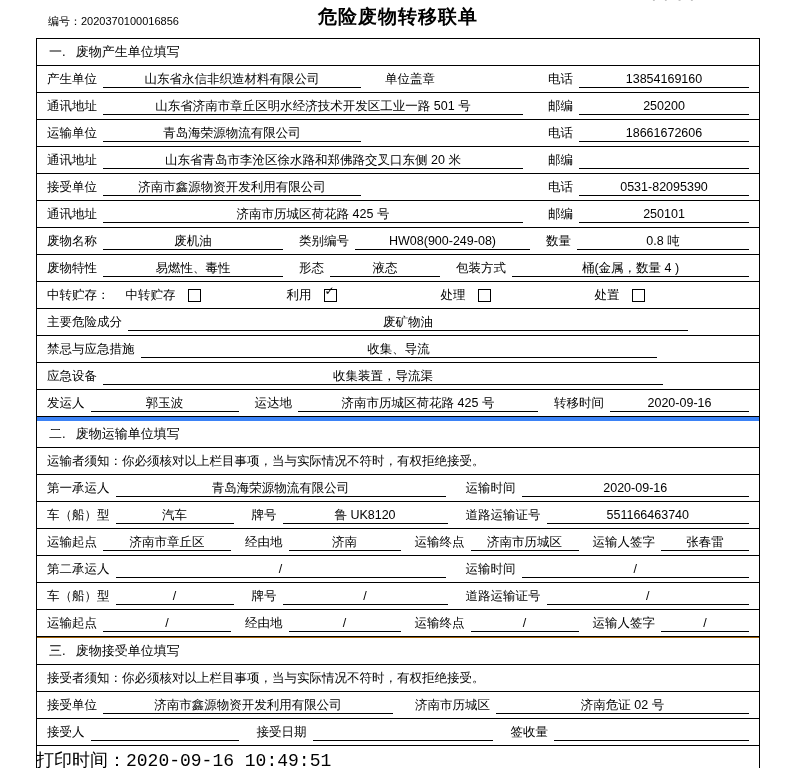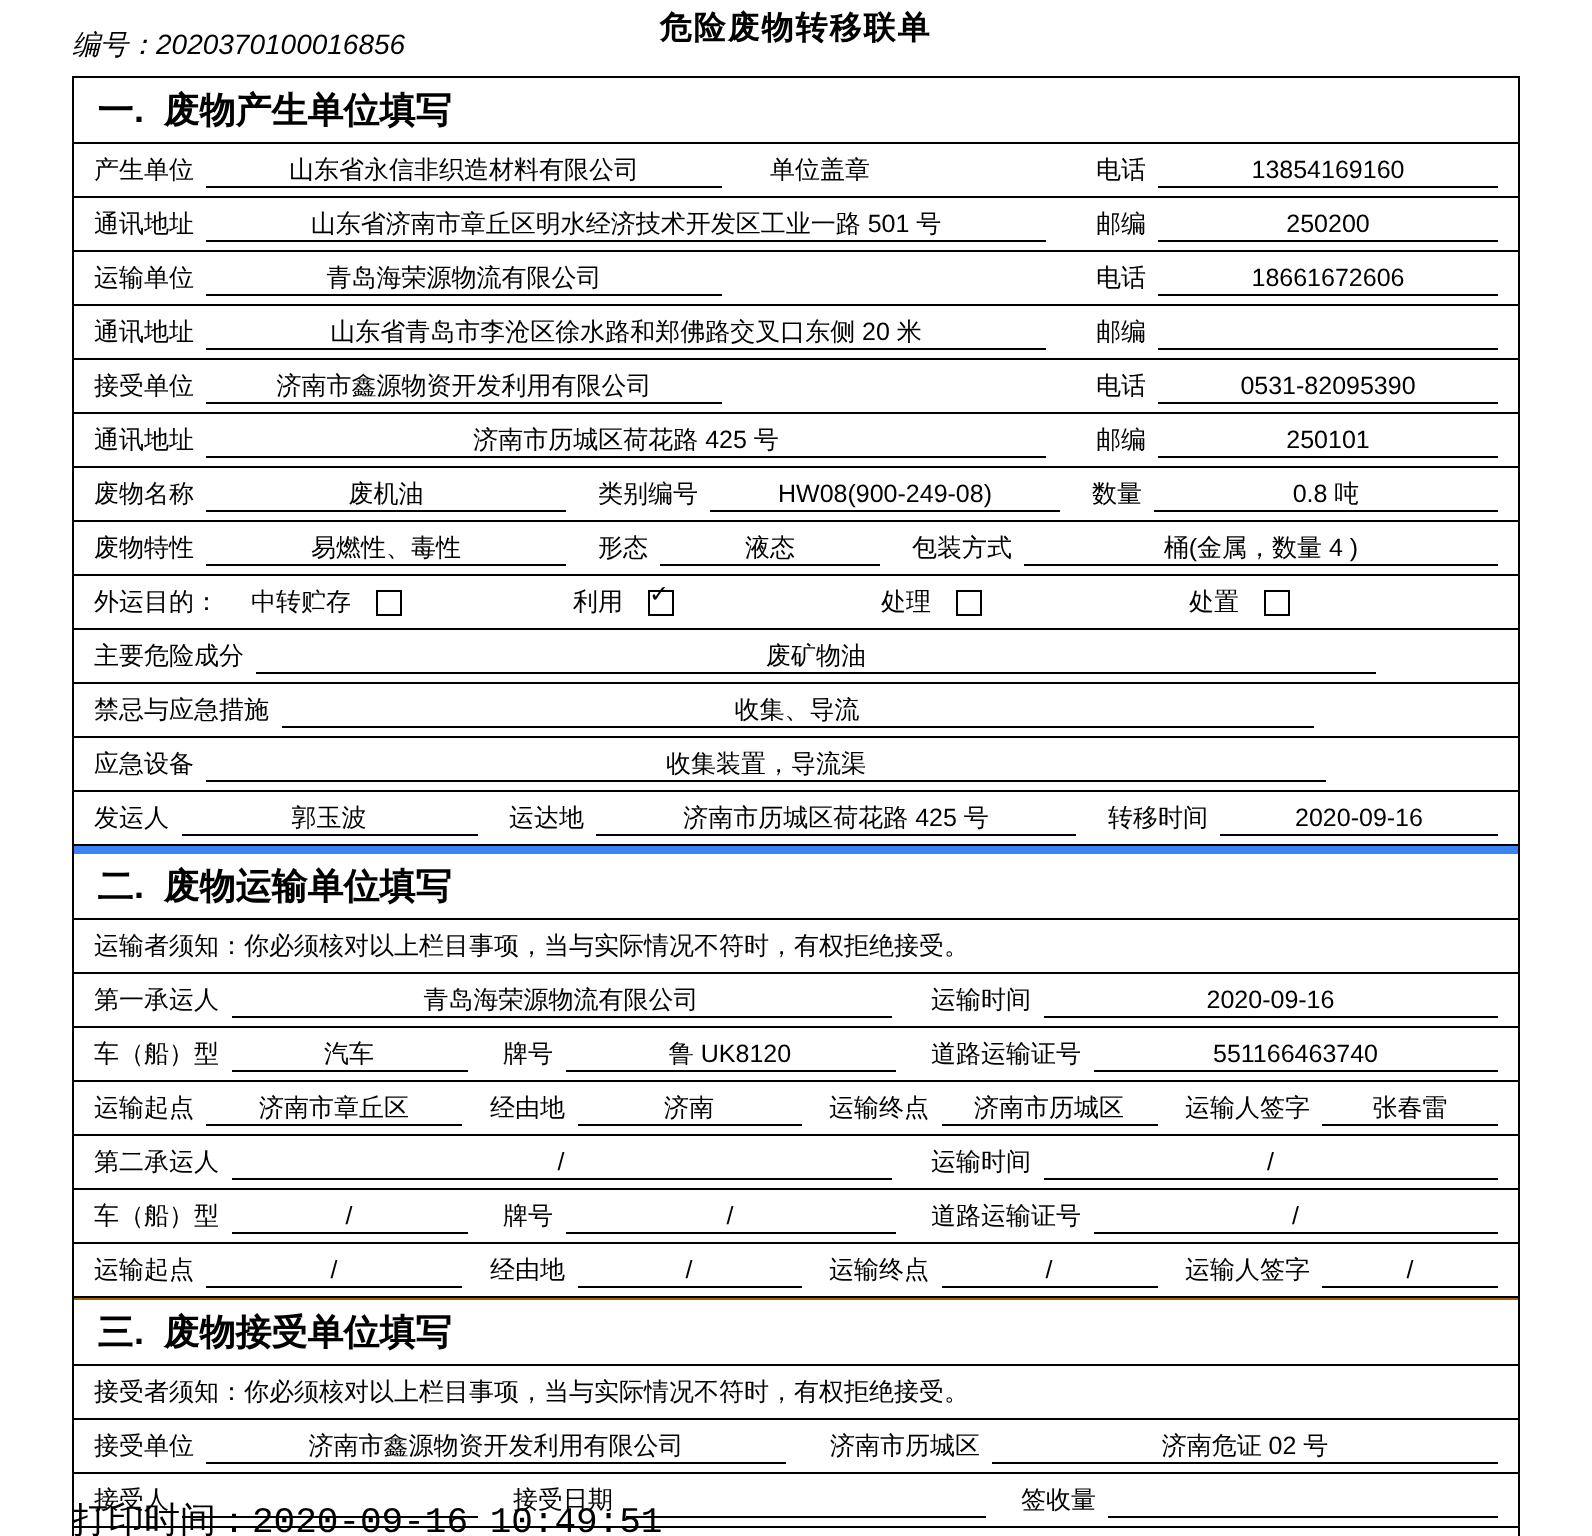--- a/index.html
+++ b/index.html
@@ -22,33 +22,32 @@
     height: 768px;
     box-sizing: border-box;
   }
   
   .top-row {
     position: relative;
     height: 34px;
   }
   .doc-no {
     position: absolute;
-    left: 36px;
+    left: 48px;
     top: 14px;
-    font-size: 14px;
+    font-size: 11px;
     white-space: nowrap;
-    font-style: italic;
   }
   .doc-title {
     position: absolute;
     left: 0;
     right: 0;
     top: 4px;
     text-align: center;
-    font-size: 16px;
+    font-size: 19px;
     font-weight: bold;
     letter-spacing: 1px;
   }
   .corner-mark {
     position: absolute;
     right: 96px;
     top: -12px;
     font-size: 16px;
     font-weight: bold;
     color: #111;
@@ -60,23 +59,23 @@
   .frame {
     position: absolute;
     left: 36px;
     top: 38px;
     width: 724px;
     border: 1px solid #000;
     box-sizing: border-box;
   }
   .section-head {
     border-bottom: 1px solid #000;
-    font-weight: bold;
+    font-weight: normal;
     padding: 4px 0 4px 12px;
-    font-size: 18px;
+    font-size: 13px;
   }
   .section-head .idx {
     margin-right: 10px;
   }
   .band {
     border-bottom: 1px solid #000;
   }
   .band:last-child { border-bottom: none; margin-top: 26px; }
   .row {
     display: flex;
@@ -234,21 +233,21 @@
         <span class="val" style="width:180px">易燃性、毒性</span>
         <span class="lbl" style="padding-left:16px">形态</span>
         <span class="val" style="width:110px">液态</span>
         <span class="lbl" style="padding-left:16px">包装方式</span>
         <span class="val grow">桶(金属，数量  4 )</span>
       </div>
     </div>
 
     <div class="band">
       <div class="row">
-        <span class="lbl">外运目的：</span>
+        <span class="lbl">中转贮存：</span>
         <span class="lbl" style="padding-left:10px">中转贮存</span>
         <span class="cb"></span>
         <span class="gap" style="width:86px"></span>
         <span class="lbl">利用</span>
         <span class="cb checked"></span>
         <span class="gap" style="width:104px"></span>
         <span class="lbl">处理</span>
         <span class="cb"></span>
         <span class="gap" style="width:104px"></span>
         <span class="lbl">处置</span>

